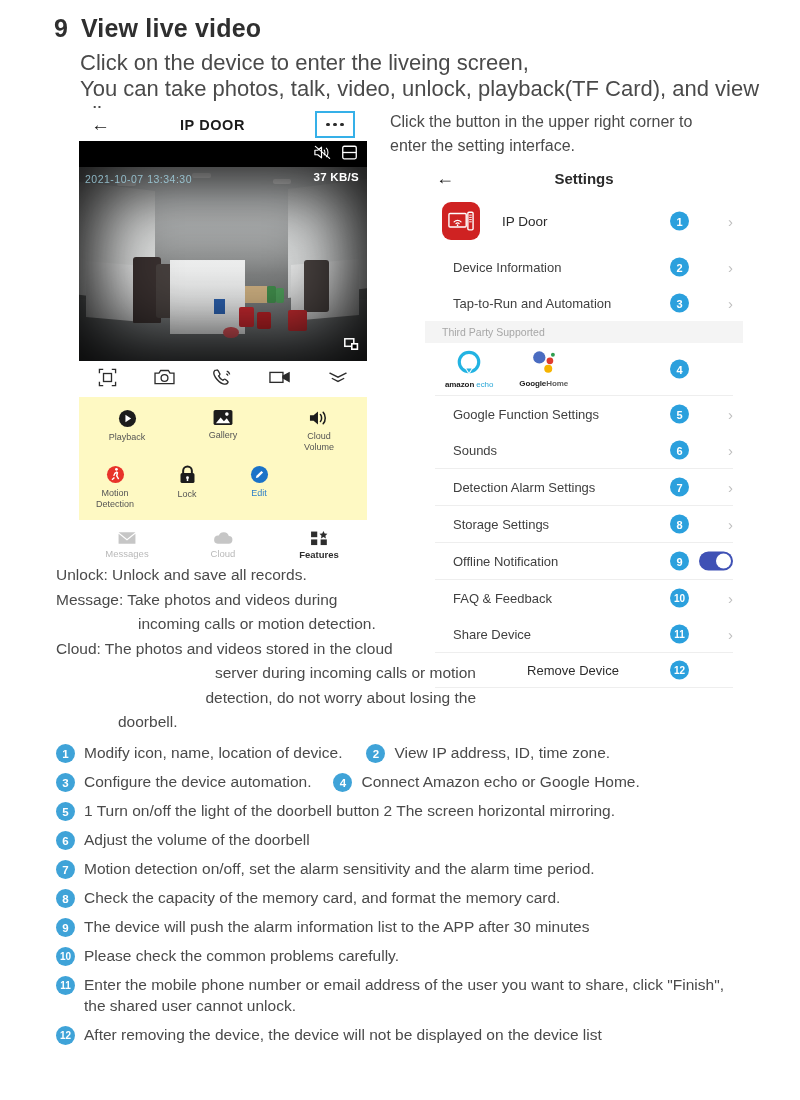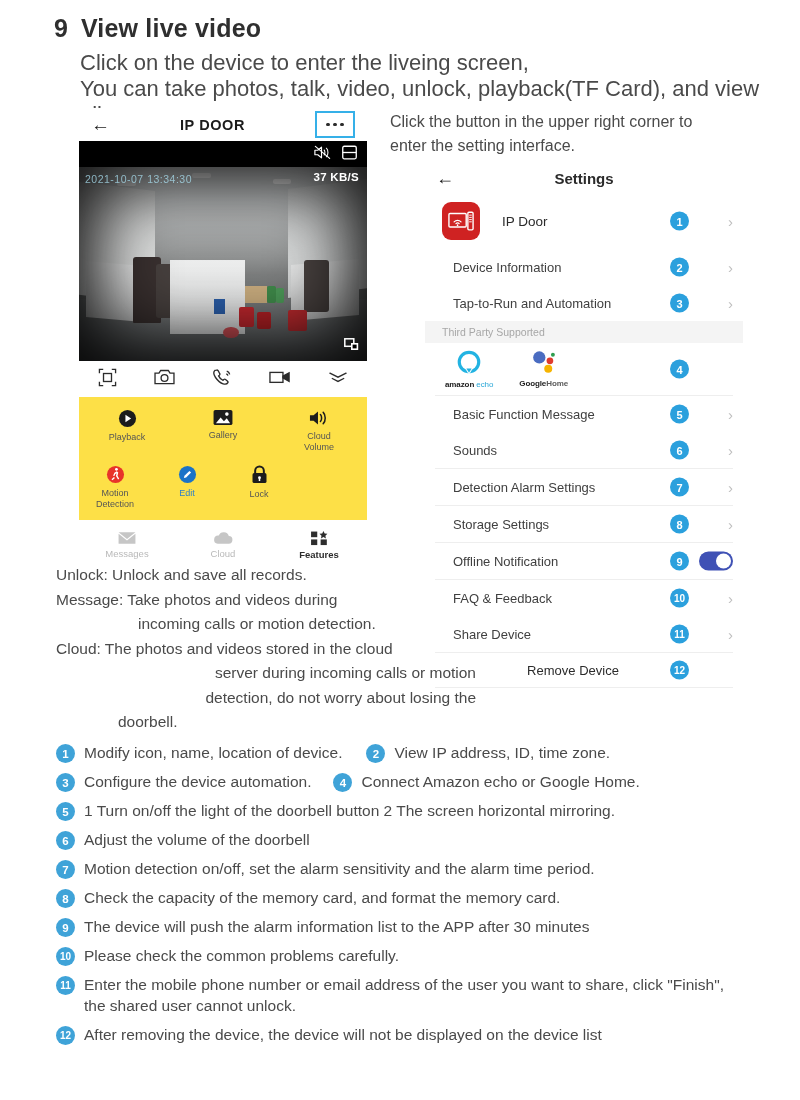--- a/index.html
+++ b/index.html
@@ -55,21 +55,21 @@
   .sc-blu{position:absolute;left:47%;top:66%;width:3.5%;height:7%;background:#2b5ea8;}
   .sc-lamp{position:absolute;width:6%;height:2.2%;background:rgba(255,255,255,.92);border-radius:2px;}
   .sc-vign{position:absolute;inset:0;box-shadow:inset 0 0 70px 34px rgba(0,0,0,.92);}
 
   .ts{position:absolute;left:6px;top:6px;font-size:10.5px;color:#a9dff0;opacity:.75;font-family:"Liberation Sans",sans-serif;letter-spacing:.5px;}
   .kbs{position:absolute;right:8px;top:4px;font-size:11.5px;color:#fff;font-weight:bold;letter-spacing:.3px;}
   .pip{position:absolute;right:8px;bottom:6px;}
 
   .actionbar{height:36px;display:flex;align-items:center;justify-content:space-around;background:#fff;}
 
-  .featgrid{background:#fde047;padding:8px 0 10px;}
+  .featgrid{background:#fef9c3;padding:8px 0 10px;}
   .frow{display:flex;}
   .fcell{flex:1;display:flex;flex-direction:column;align-items:center;gap:4px;padding-top:4px;}
   .flabel{font-size:9px;color:#555;text-align:center;line-height:11px;}
   .flabel.blue{color:#2f80c8;}
 
   .tabbar{height:42px;display:flex;align-items:center;background:#fff;padding-top:4px;}
   .tab{flex:1;display:flex;flex-direction:column;align-items:center;gap:3px;}
   .tlabel{font-size:9.5px;color:#b9b9b9;}
   .tlabel.active{color:#2d2d2d;font-weight:bold;}
 
@@ -276,34 +276,34 @@
       <div class="frow" style="margin-top:8px;">
         <div class="fcell">
           <svg width="19" height="19" viewBox="0 0 20 20">
               <circle cx="10" cy="10" r="9" fill="#e8332a"></circle>
               <circle cx="11" cy="4.6" r="1.5" fill="#fff"></circle>
               <path d="M11.4 6.6l-2.6 1.5-1.3 3.1 1.3.5 1-2.3 1.3-.6-.6 2.8 2.2 3.6 1.2-.7-1.8-3.1.8-3.4zM8.4 12.5l-2.6 2.6 1 1 2.6-2.4z" fill="#fff"></path>
             </svg>
           <span class="flabel"><span>Motion</span><br><span>Detection</span></span>
         </div>
         <div class="fcell">
-          <svg width="19" height="19" viewBox="0 0 20 20">
-              <circle cx="10" cy="10" r="9" fill="#1a73c8"></circle>
-              <path d="M6.2 13.8l.6-2.4 5.2-5.2 1.8 1.8-5.2 5.2z" fill="#fff"></path>
-            </svg>
-          <span class="flabel blue">Edit</span>
-        </div>
-        <div class="fcell">
           <svg width="17" height="20" viewBox="0 0 18 20">
               <path d="M4.4 8V5.6a4.6 4.6 0 019.2 0V8" stroke="#1c1c1c" stroke-width="2.1" fill="none"></path>
               <rect x="1.6" y="8" width="14.8" height="10.6" rx="1.8" fill="#1c1c1c"></rect>
               <circle cx="9" cy="12.8" r="1.5" fill="#fff"></circle>
               <rect x="8.2" y="13.4" width="1.6" height="3" fill="#fff"></rect>
             </svg>
           <span class="flabel">Lock</span>
+        </div>
+        <div class="fcell">
+          <svg width="19" height="19" viewBox="0 0 20 20">
+              <circle cx="10" cy="10" r="9" fill="#1a73c8"></circle>
+              <path d="M6.2 13.8l.6-2.4 5.2-5.2 1.8 1.8-5.2 5.2z" fill="#fff"></path>
+            </svg>
+          <span class="flabel blue">Edit</span>
         </div>
         <div class="fcell"></div>
       </div>
     </div>
 
     <div class="tabbar">
       <div class="tab">
         <svg width="18" height="14" viewBox="0 0 19 14">
             <path d="M0.6 1h17.8L9.5 8z" fill="#c6c6c6"></path>
             <path d="M0.6 2.6v10.6h17.8V2.6L9.5 9.6z" fill="#c6c6c6"></path>
@@ -380,21 +380,21 @@
           <circle cx="19.6" cy="19.8" r="4.3" fill="#f6b401"></circle>
           <circle cx="24.6" cy="4.6" r="2.1" fill="#2f9e4f"></circle>
         </svg>
         <span class="brandtxt"><span>Google</span><span class="gh">Home</span></span>
       </span>
       <span class="badge">4</span>
     </div>
     <div class="sdiv"></div>
 
     <div class="srow">
-      <span class="lbl">Basic Function Message</span>
+      <span class="lbl">Google Function Settings</span>
       <span class="badge">5</span>
       <span class="chev">›</span>
     </div>
     <div class="srow">
       <span class="lbl">Sounds</span>
       <span class="badge">6</span>
       <span class="chev">›</span>
     </div>
     <div class="sdiv"></div>
     <div class="srow">

